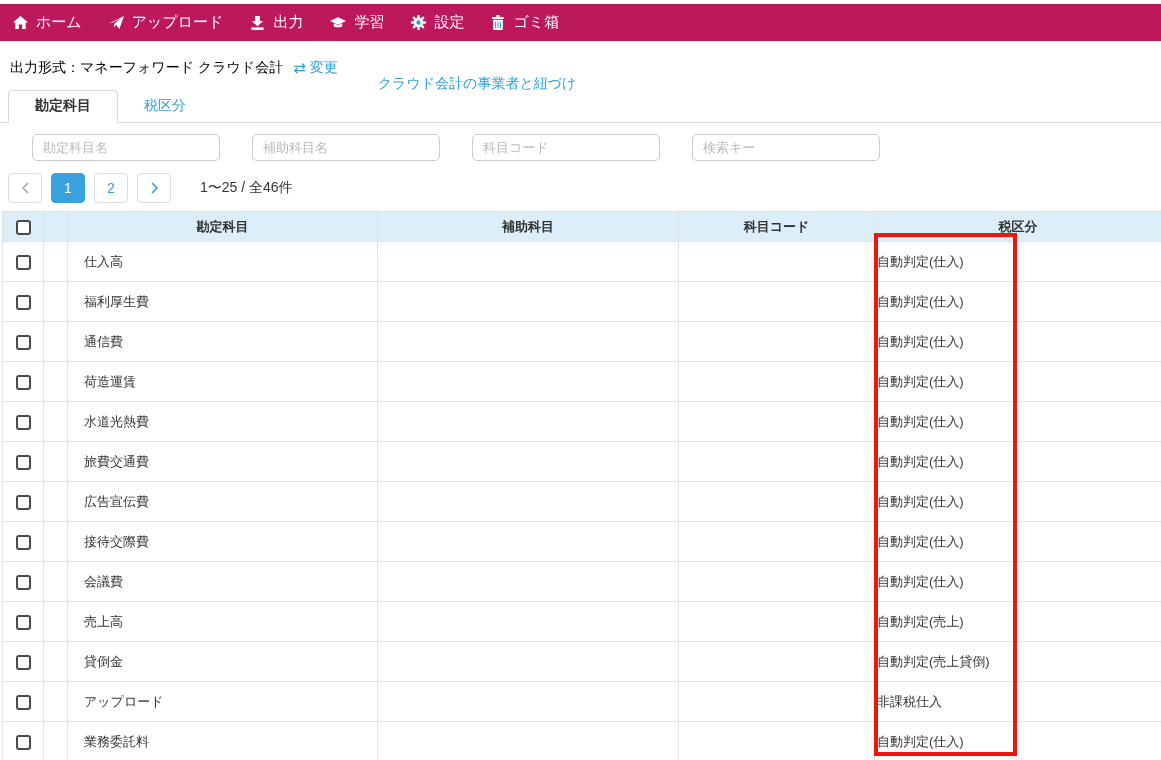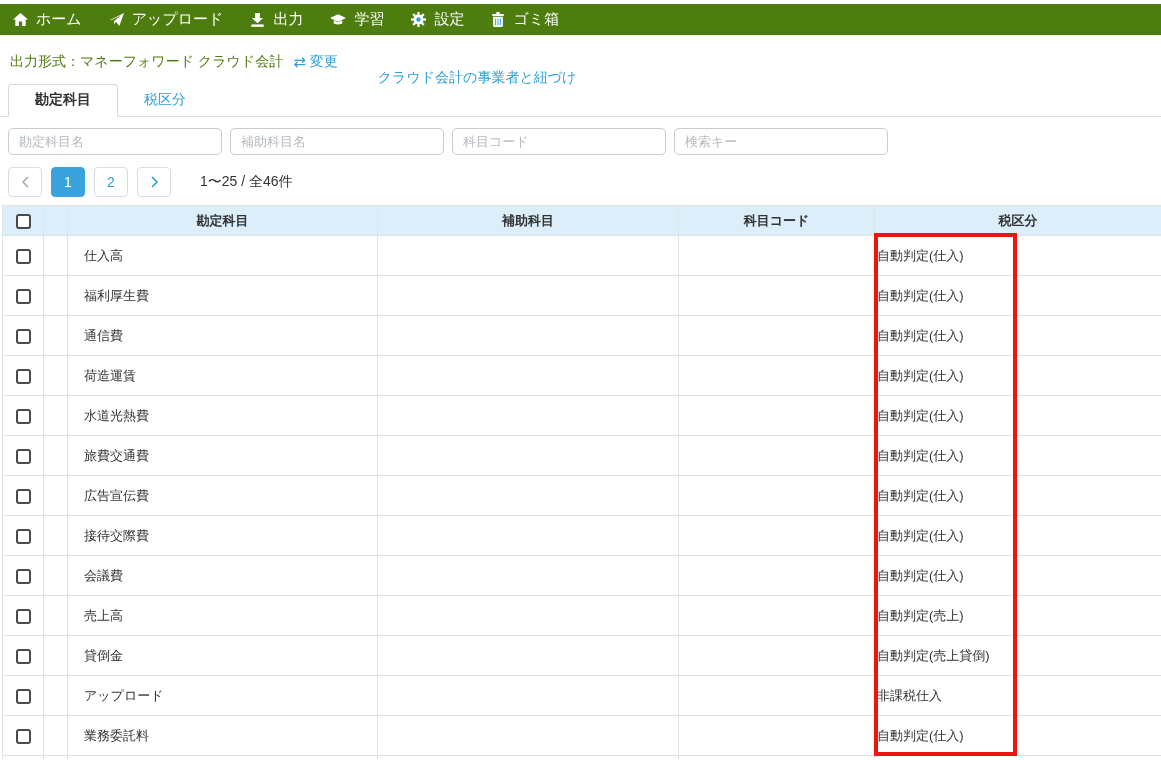--- a/index.html
+++ b/index.html
@@ -7,22 +7,22 @@
   body {
     font-family: "Liberation Sans", "DejaVu Sans", sans-serif;
     background: #ffffff;
     color: #333;
     position: relative;
   }
   .top-strip { height: 4px; background: #ffffff; }
 
   
   .navbar {
-    height: 31px;
-    background: #4d7c0f;
+    height: 37px;
+    background: #be185d;
     display: flex;
     align-items: center;
     padding-left: 12px;
     gap: 26px;
   }
   .nav-item {
     display: flex;
     align-items: center;
     gap: 7px;
     color: #fff;
@@ -33,21 +33,21 @@
   .nav-item svg { display: block; }
 
   
   .format-row {
     margin: 17px 0 0 10px;
     height: 20px;
     display: flex;
     align-items: center;
     font-size: 14px;
   }
-  .format-label { color: #4d7c0f; }
+  .format-label { color: #000000; }
   .link { color: #2e9fd7; cursor: pointer; text-decoration: none; }
   .change-link { margin-left: 10px; display: inline-flex; align-items: center; gap: 4px; }
   .swap-glyph { font-size: 15px; }
   .biz-link { margin-left: 40px; margin-top: 31px; }
 
   
   .tabs {
     margin-top: 15px;
     padding-left: 8px;
     border-bottom: 1px solid #d8d8d8;
@@ -73,29 +73,30 @@
   .tab.inactive { color: #2e9fd7; }
 
   
   .search-row {
     margin-top: 11px;
     padding-left: 8px;
     display: flex;
     gap: 8px;
   }
   .search-input {
-    width: 214px;
+    width: 188px;
     height: 27px;
     border: 1px solid #ccc;
     border-radius: 5px;
     padding: 0 10px;
     font-size: 13px;
     font-family: "Liberation Sans", "DejaVu Sans", sans-serif;
     color: #333;
     outline: none;
+    margin-left: 24px;
   }
   .search-input::placeholder { color: #b5b9bd; }
 
   
   .pager-row {
     margin-top: 12px;
     padding-left: 8px;
     display: flex;
     align-items: center;
     height: 30px;

